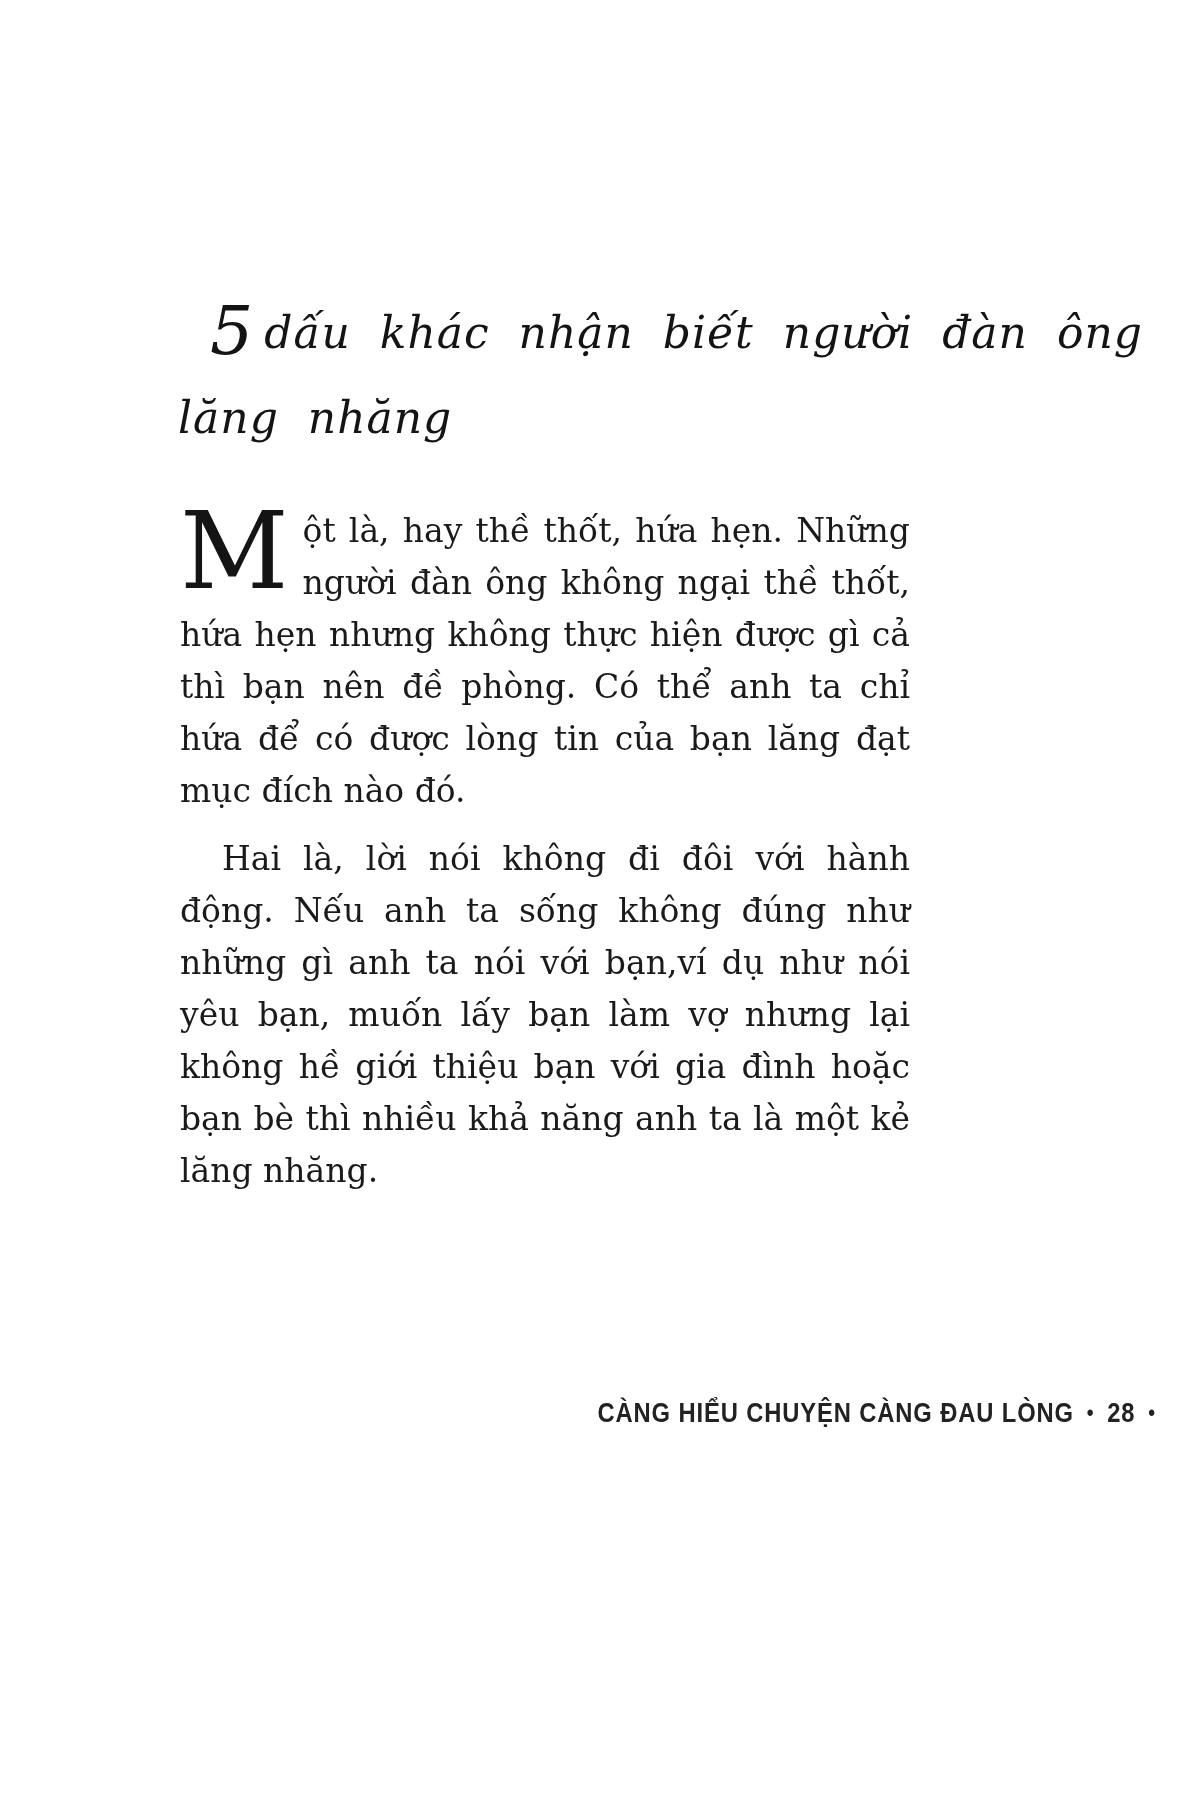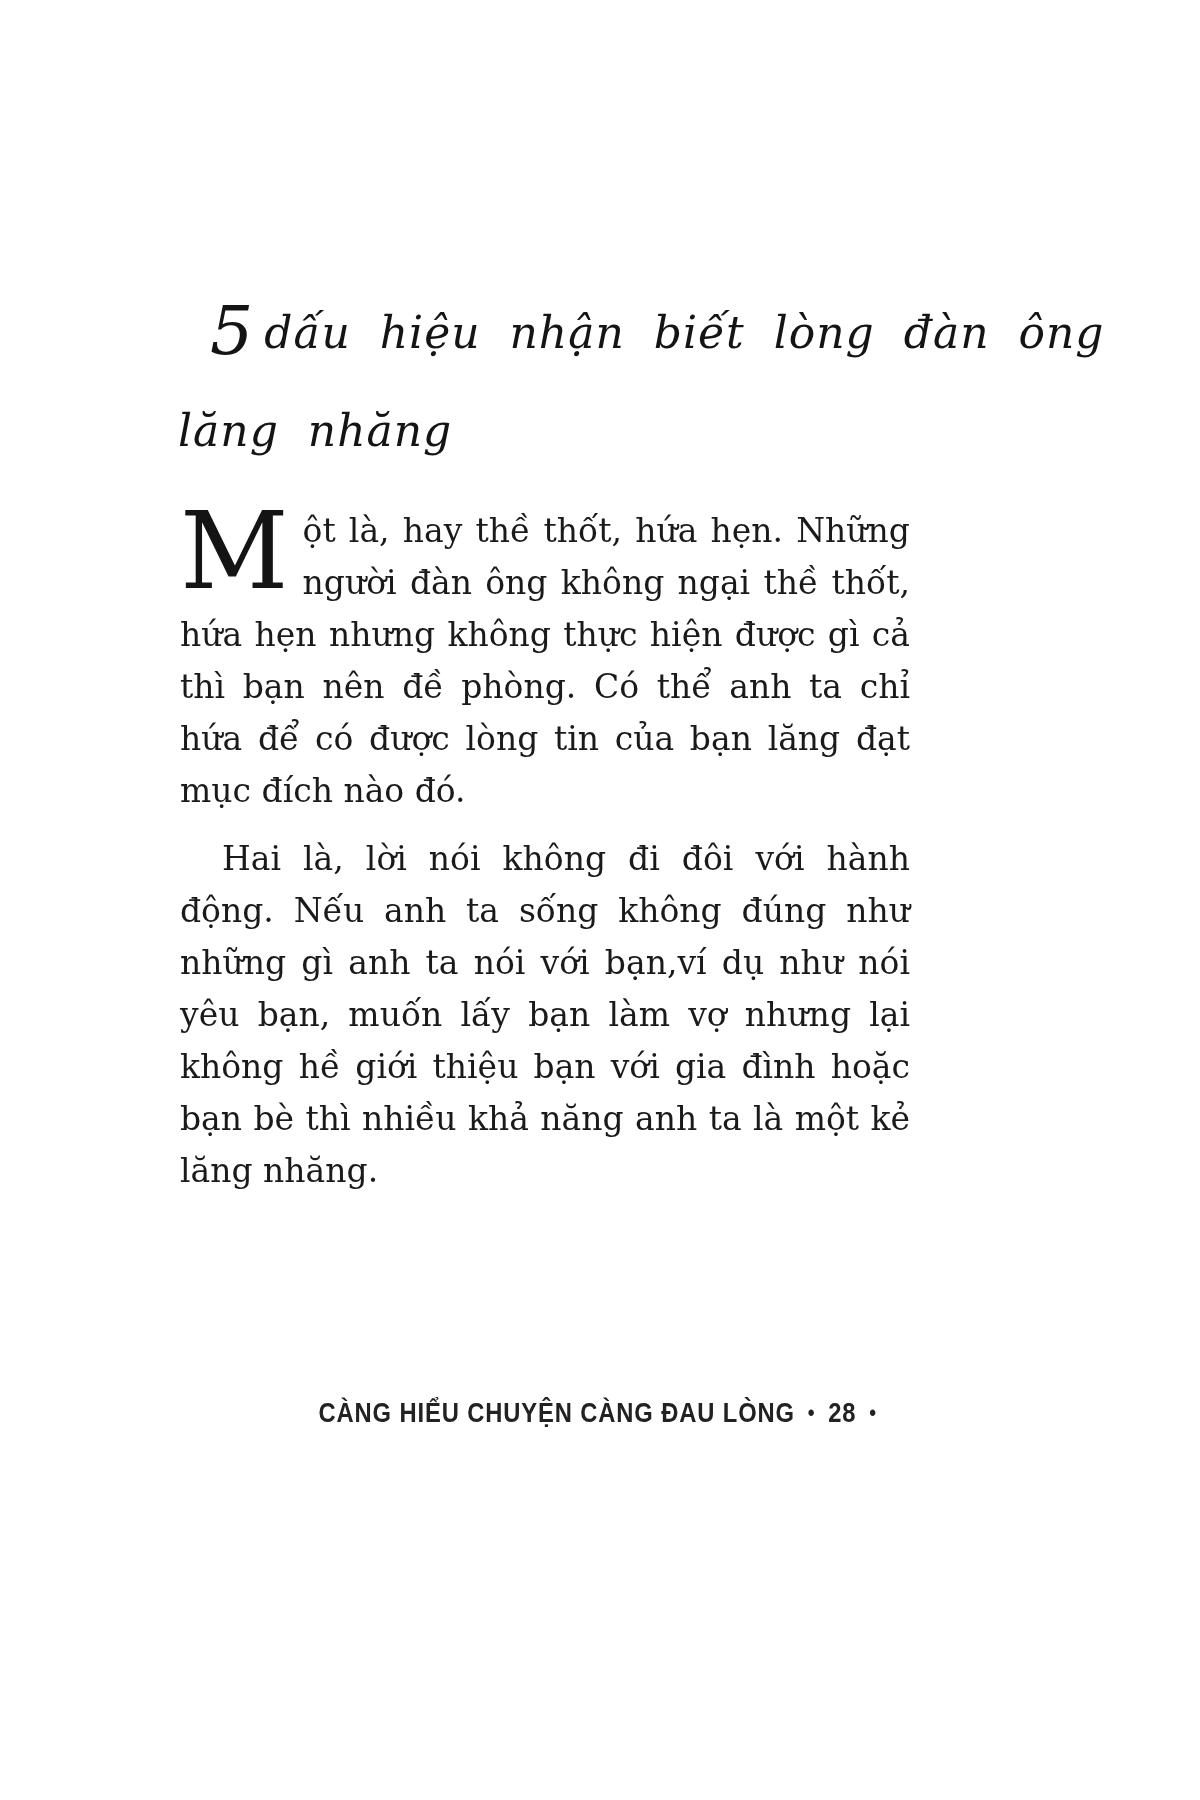--- a/index.html
+++ b/index.html
@@ -46,21 +46,21 @@
     font-style: italic;
     padding-right: 10px;
     vertical-align: -6px;
   }
 
   .chapter-title .title-line2 {
     display: block;
     font-size: 44px;
     word-spacing: 14px;
     letter-spacing: 1px;
-    margin-top: 18px;
+    margin-top: 5px;
   }
 
   
   .body-text {
     position: absolute;
     top: 505px;
     left: 180px;
     width: 730px;
     font-size: 33px;
     line-height: 52px;
@@ -86,21 +86,21 @@
     font-family: "DejaVu Serif", serif;
     color: #141414;
   }
 
   
   .footer {
     position: absolute;
     top: 1398px;
     left: 0;
     width: 100%;
-    text-align: center;
+    text-align: right;
     font-family: "Liberation Sans", sans-serif;
     font-weight: bold;
     font-size: 27px;
     letter-spacing: 1px;
     color: #222222;
   }
 
   .footer .footer-inner {
     display: inline-block;
     transform: scaleX(0.88);
@@ -113,21 +113,21 @@
     vertical-align: 2px;
     padding: 0 6px;
   }
 </style>
 </head>
 <body>
 
 <div class="page">
 
   <div class="chapter-title">
-    <span class="title-line1"><span class="title-number">5</span><span>dấu hiệu nhận biết lòng đàn ông</span></span>
+    <span class="title-line1"><span class="title-number">5</span><span>dấu khác nhận biết người đàn ông</span></span>
     <span class="title-line2">lăng nhăng</span>
   </div>
 
   <div class="body-text">
 
     <p class="paragraph"><span class="dropcap">M</span><span>ột là, hay thề thốt, hứa hẹn. Những người đàn ông không ngại thề thốt, hứa hẹn nhưng không thực hiện được gì cả thì bạn nên đề phòng. Có thể anh ta chỉ hứa để có được lòng tin của bạn lăng đạt mục đích nào đó.</span></p>
 
     <p class="paragraph indented">Hai là, lời nói không đi đôi với hành động. Nếu anh ta sống không đúng như những gì anh ta nói với bạn,ví dụ như nói yêu bạn, muốn lấy bạn làm vợ nhưng lại không hề giới thiệu bạn với gia đình hoặc bạn bè thì nhiều khả năng anh ta là một kẻ lăng nhăng.</p>
 
 

